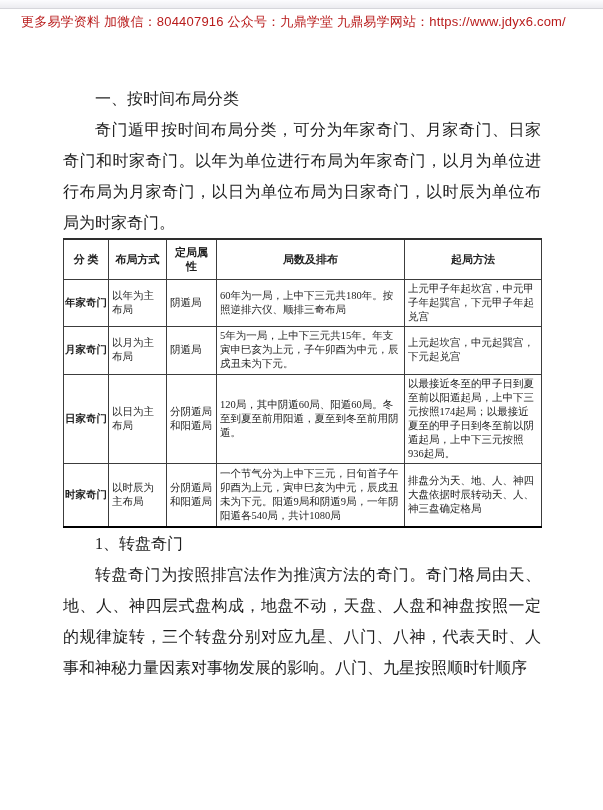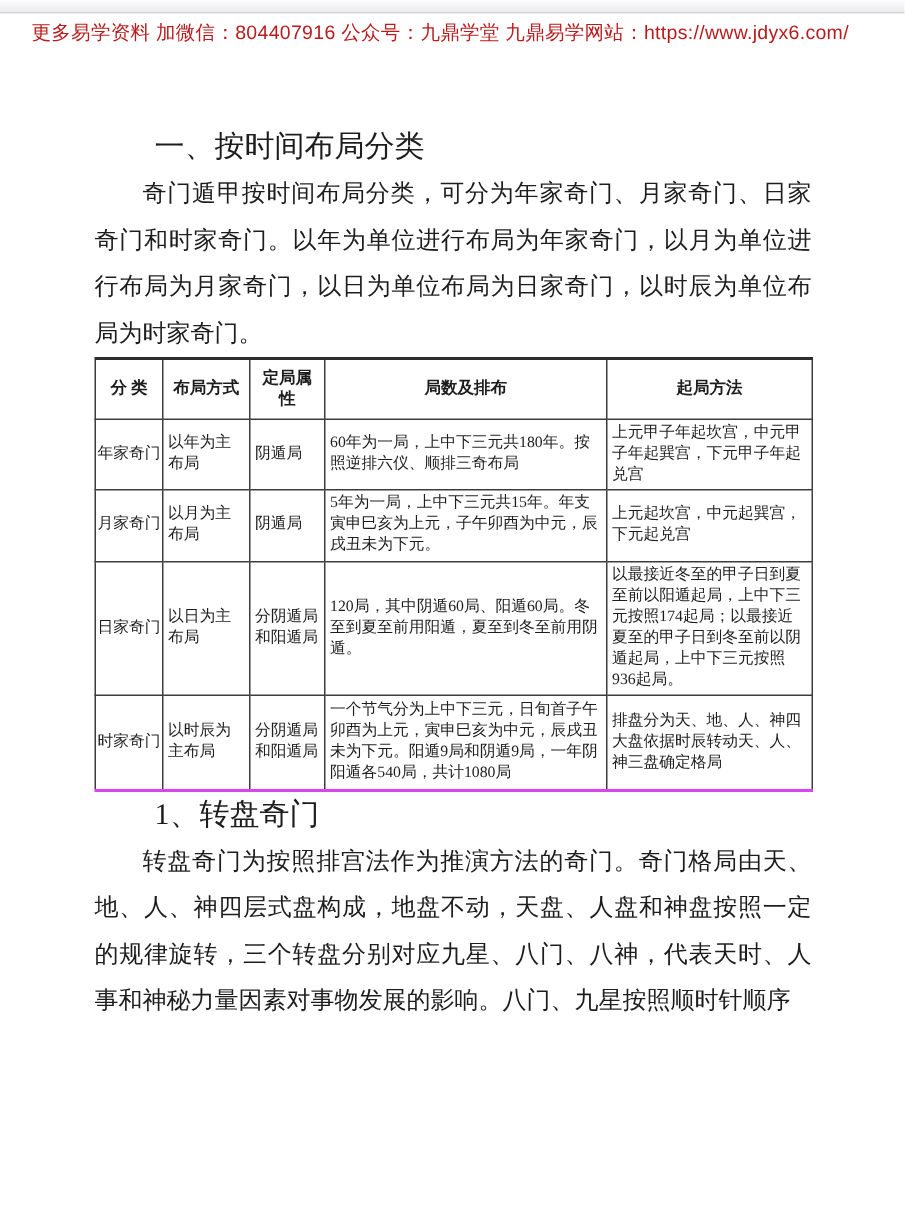--- a/index.html
+++ b/index.html
@@ -23,40 +23,40 @@
     color:#c6392c;
     white-space:nowrap; overflow:hidden;
     letter-spacing:0.2px;
   }
   .content {
     position:absolute; left:63px; top:83px; width:478px;
     font-size:16px; line-height:31px;
     text-align:justify; text-justify:inter-ideograph;
   }
   .indent { text-indent:2em; }
-  .heading { font-weight:normal; font-size:20px; }
+  .heading { font-weight:normal; font-size:16px; }
   table.cmp {
     width:478px; table-layout:fixed;
     border-collapse:collapse;
     border-top:2px solid #2e2e2e;
-    border-bottom:2px solid #d946ef;
+    border-bottom:2px solid #000000;
     text-align:left;
   }
   table.cmp th, table.cmp td {
     border:1px solid #3c3c3c;
     font-size:10.5px; line-height:14px;
     padding:2px 3px;
     vertical-align:middle;
     font-family:"Liberation Serif","DejaVu Serif",serif;
     text-align:left; text-indent:0;
   }
   table.cmp th {
     font-weight:bold; text-align:center; font-size:11px; line-height:14px;
   }
-  table.cmp td.c1 { text-align:center; padding:14px 1px; white-space:nowrap; }
+  table.cmp td.c1 { text-align:center; padding:14px 1px; white-space:nowrap;font-weight:bold; }
   tr.hrow  { height:40px; }
   tr.r1 { height:46px; }
   tr.r2 { height:48px; }
   tr.r3 { height:62px; }
   tr.r4 { height:64px; }
   .sec2 { margin-top:9px; }
 </style>
 </head>
 <body>
 

